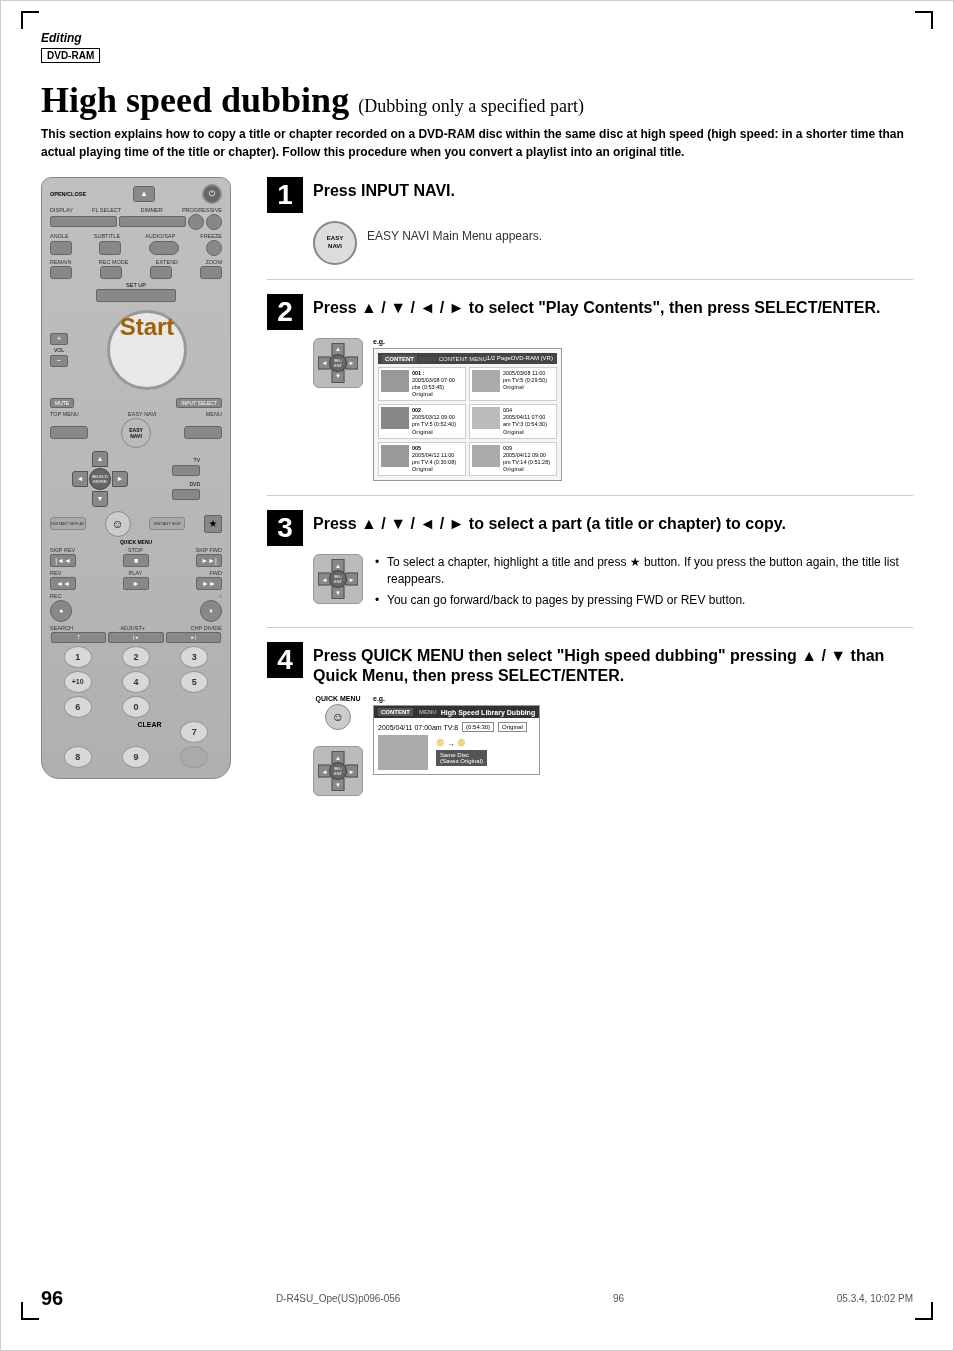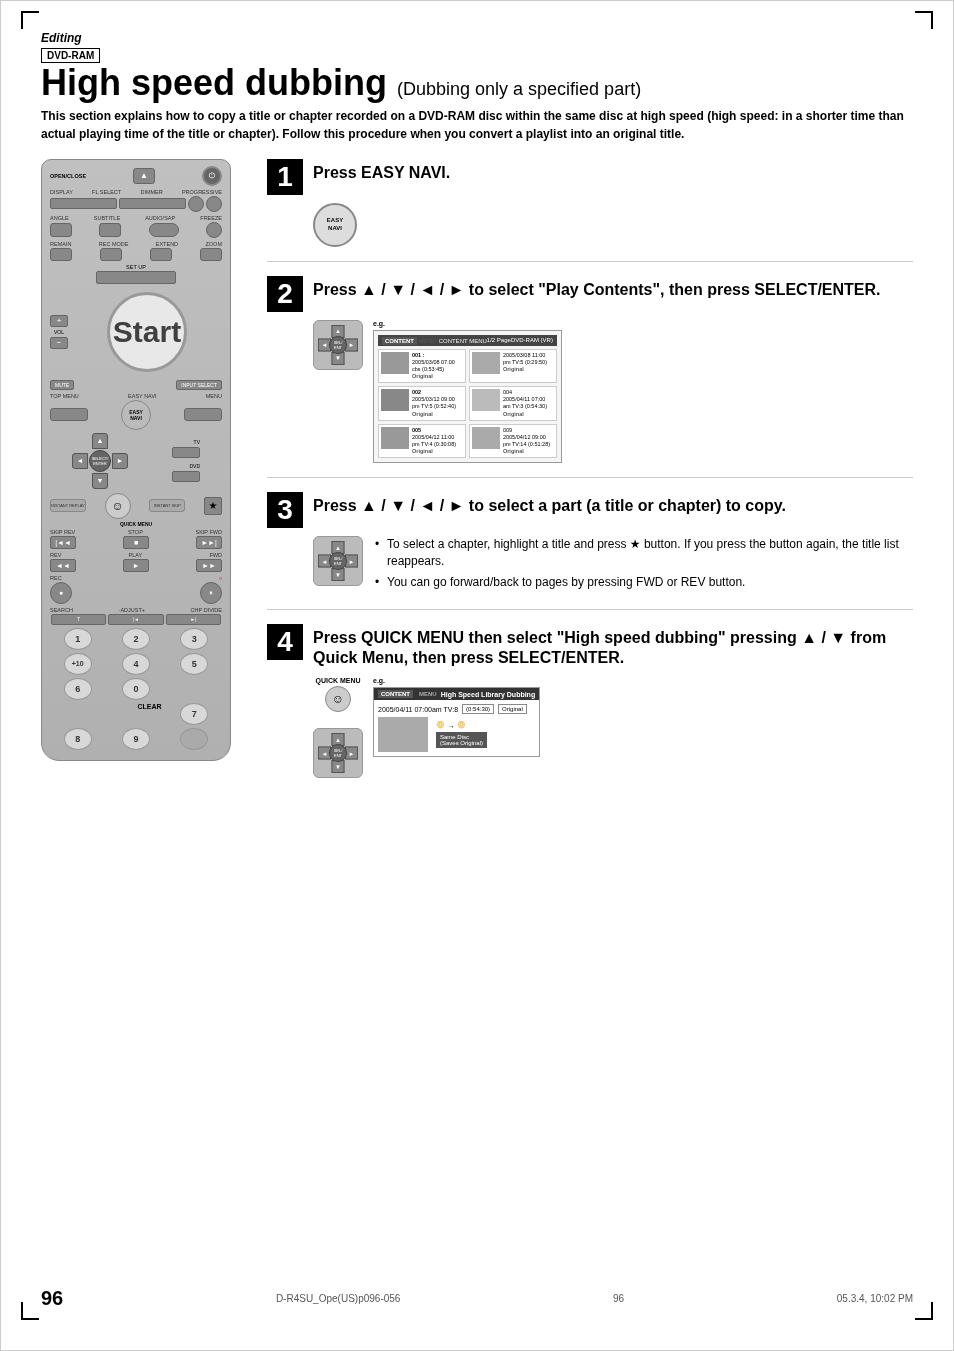--- a/index.html
+++ b/index.html
@@ -42,29 +42,30 @@
       margin-bottom: 2px;
       margin-top: 10px;
     }
 
     .dvd-ram-badge {
       display: inline-block;
       border: 1px solid #000;
       font-size: 10px;
       font-weight: bold;
       padding: 1px 5px;
-      margin-bottom: 0;
+      margin-bottom: 18px;
       background: #fff;
     }
 
     .page-title {
       font-size: 36px;
       font-weight: bold;
       margin-bottom: 4px;
       line-height: 1.1;
+      font-family: Liberation Serif, serif;
     }
 
     .page-title .subtitle {
       font-size: 18px;
       font-weight: normal;
     }
 
     .intro-text {
       font-size: 12px;
       font-weight: bold;
@@ -111,25 +112,25 @@
       color: #fff;
     }
 
     .start-circle {
       width: 80px;
       height: 80px;
       border-radius: 50%;
       background: #e8e8e8;
       border: 3px solid #999;
       display: flex;
-      align-items: center;
-      justify-content: center;
-      font-size: 30px;
-      font-weight: bold;
-      color: #404040;
+      align-items: flex-start;
+      justify-content: center;
+      font-size: 24px;
+      font-weight: bold;
+      color: #a16207;
       margin: 4px auto;
     }
 
     .clear-label {
       font-size: 7px;
       text-align: right;
       font-weight: bold;
       margin-right: 2px;
     }
 
@@ -927,25 +928,28 @@
         </div>
 
       </div>
     </div>
 
     <div class="steps-container">
 
       <div class="step">
         <div class="step-header">
           <div class="step-number">1</div>
-          <div class="step-title">Press EASY NAVI.</div>
+          <div class="step-title">Press INPUT NAVI.</div>
         </div>
         <div class="step-content">
           <div class="step-illustration">
             <div class="easy-navi-btn">EASY<br>NAVI</div>
+            <div style="padding-top:8px;">
+              <p class="step-desc">EASY NAVI Main Menu appears.</p>
+            </div>
           </div>
         </div>
       </div>
 
       <div class="step">
         <div class="step-header">
           <div class="step-number">2</div>
           <div class="step-title">Press ▲ / ▼ / ◄ / ► to select "Play Contents", then press SELECT/ENTER.</div>
         </div>
         <div class="step-content">
@@ -1048,21 +1052,21 @@
               <li>To select a chapter, highlight a title and press ★ button. If you press the button again, the title list reappears.</li>
               <li>You can go forward/back to pages by pressing FWD or REV button.</li>
             </ul>
           </div>
         </div>
       </div>
 
       <div class="step">
         <div class="step-header">
           <div class="step-number">4</div>
-          <div class="step-title">Press QUICK MENU then select "High speed dubbing" pressing ▲ / ▼ from Quick Menu, then press SELECT/ENTER.</div>
+          <div class="step-title">Press QUICK MENU then select "High speed dubbing" pressing ▲ / ▼ than Quick Menu, then press SELECT/ENTER.</div>
         </div>
         <div class="step-content">
           <div class="step-4-content">
             <div class="step4-icons">
               <div>
                 <div style="font-size:7px;font-weight:bold;margin-bottom:2px;text-align:center;">QUICK MENU</div>
                 <div class="rf-qmenu-btn" style="margin:0 auto;">☺</div>
               </div>
               <div class="mini-remote" style="margin-top:8px;">
                 <div class="mini-nav">

